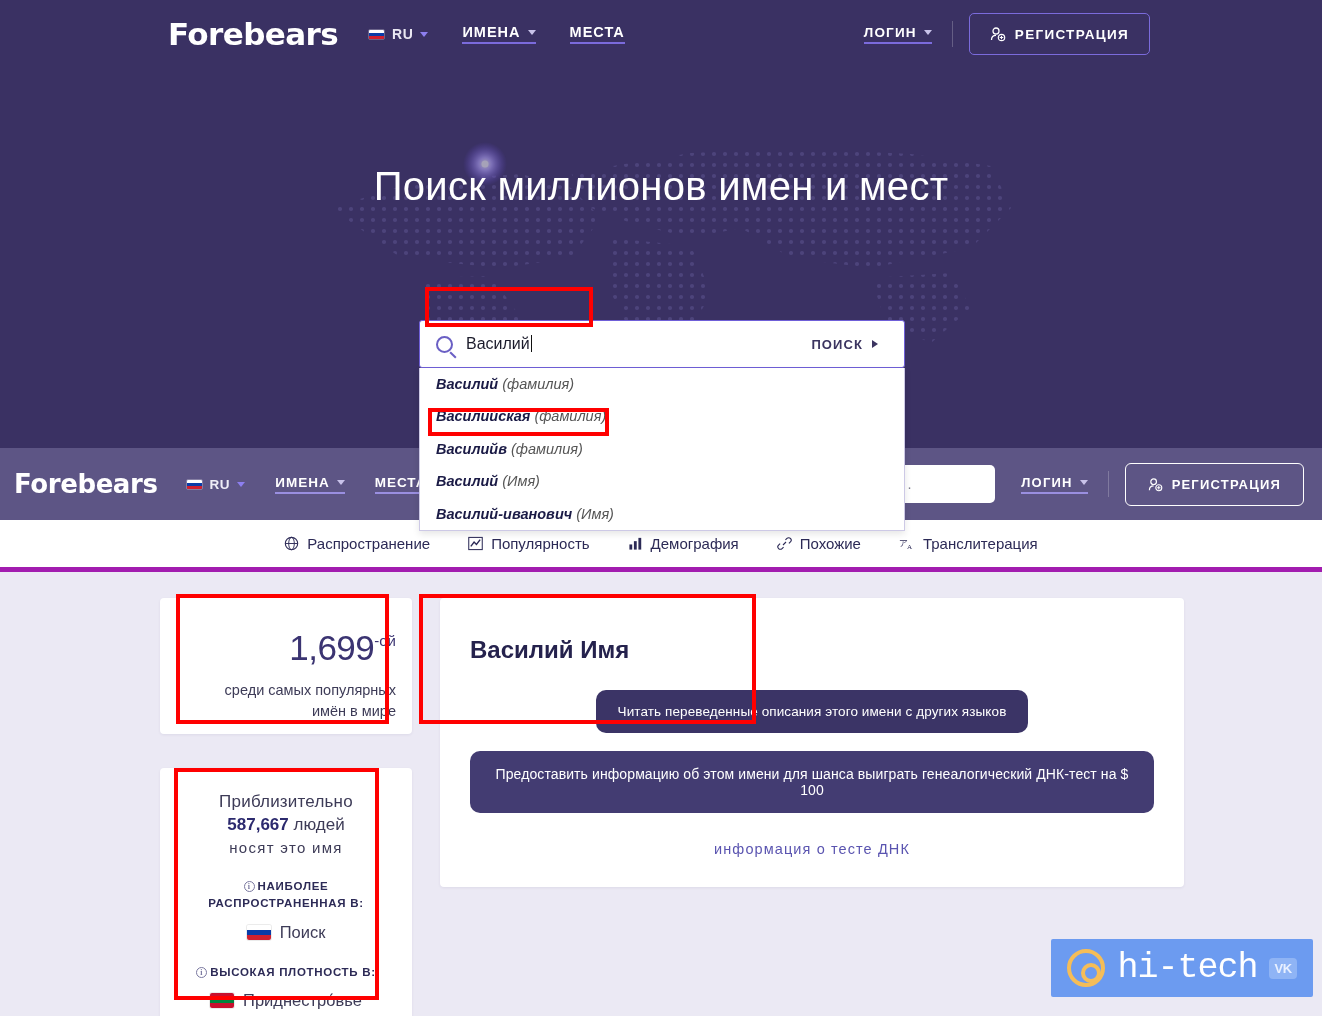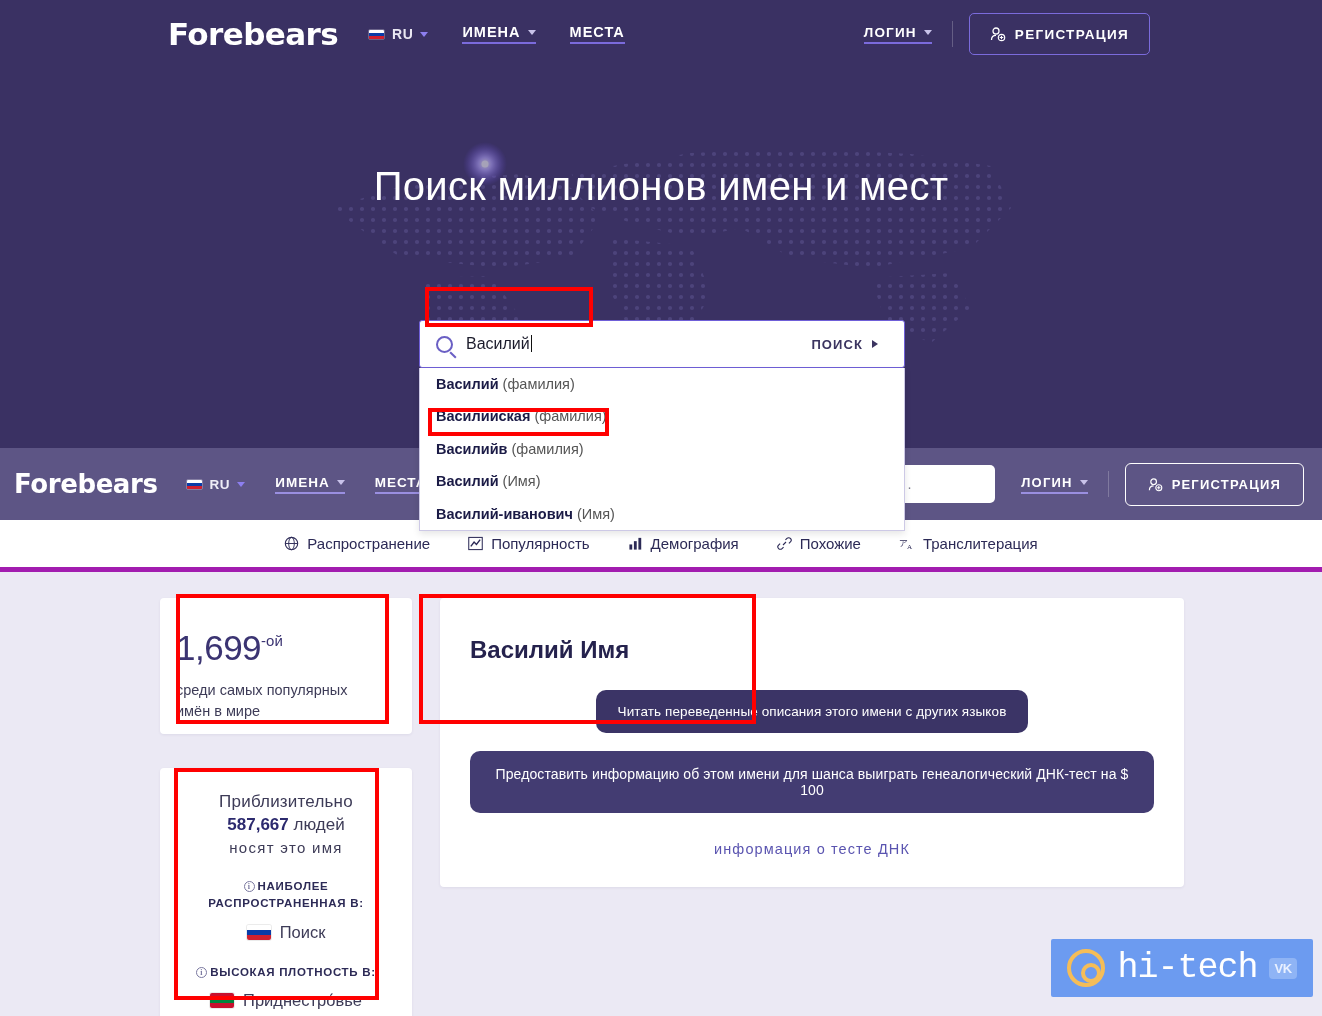--- a/index.html
+++ b/index.html
@@ -88,20 +88,21 @@
   .searchval { font-size: 16px; color: #1b1b2b; flex: 1 1 auto; }
   .caretbar { display:inline-block; width:1px; height:17px; background:#111; vertical-align:-3px; margin-left:1px; }
   .search-go {
     font-size: 13px; font-weight: bold; color: #3b3460; letter-spacing: 1.1px;
     padding: 0 20px 0 10px; display: inline-flex; align-items: center; gap: 9px;
   }
   .tri-r { width:0;height:0;border-top:4px solid transparent;border-bottom:4px solid transparent;border-left:6px solid #3b3460; }
   .suggest {
     background: #ffffff; border: 1px solid #cdc9e6; border-top: none;
     box-shadow: 0 3px 7px rgba(0,0,0,.10);
+    font-style: italic;
   }
   .sug-item {
     padding: 5px 16px; font-size: 14.5px; color: #222; line-height: 1.55;
     white-space: nowrap;
   }
   .sug-item b { color: #1b1b46; font-weight: bold; }
   .sug-item span { color: #555; }
 
   
   .result-page {
@@ -131,21 +132,21 @@
   .tabbar {
     height: 52px; background:#ffffff; border-bottom:5px solid #a21caf;
     display:flex; align-items:center; justify-content:center; gap:38px;
   }
   .tab { display:inline-flex; align-items:center; gap:8px; color:#2c2a56; font-size:15px; }
   .tab svg { display:block; }
 
   .content { display:flex; padding: 26px 0 0 0; }
   .col-left { width: 252px; margin-left: 160px; display:flex; flex-direction:column; gap:34px; }
   .card { background:#ffffff; border-radius:4px; box-shadow:0 1px 3px rgba(40,35,80,.07); }
-  .card-rank { padding: 30px 16px 26px; text-align:left; height: 136px; }
+  .card-rank { padding: 30px 16px 26px; text-align:right; height: 136px; }
   .rank-num { font-size:35px; color:#3b3472; letter-spacing:-.5px; display:inline-block; }
   .rank-suf { font-size:15px; color:#3b3472; vertical-align: 14px; }
   .rank-sub { font-size:14.5px; color:#3d3b57; margin-top:12px; line-height:1.45; }
 
   .card-pop { padding: 24px 14px 22px; text-align:center; }
   .pop-l1 { font-size:17px; color:#3d3b57; letter-spacing:.2px; }
   .pop-l2 { font-size:17px; color:#3d3b57; margin-top:3px; }
   .pop-l2 b { color:#2c2a6e; font-weight:bold; }
   .pop-l3 { font-size:15px; color:#3d3b57; letter-spacing:1.3px; margin-top:4px; }
   .pop-lbl { font-size:11.5px; font-weight:bold; letter-spacing:.7px; color:#2c2a56; margin-top:22px; line-height:1.5; }

